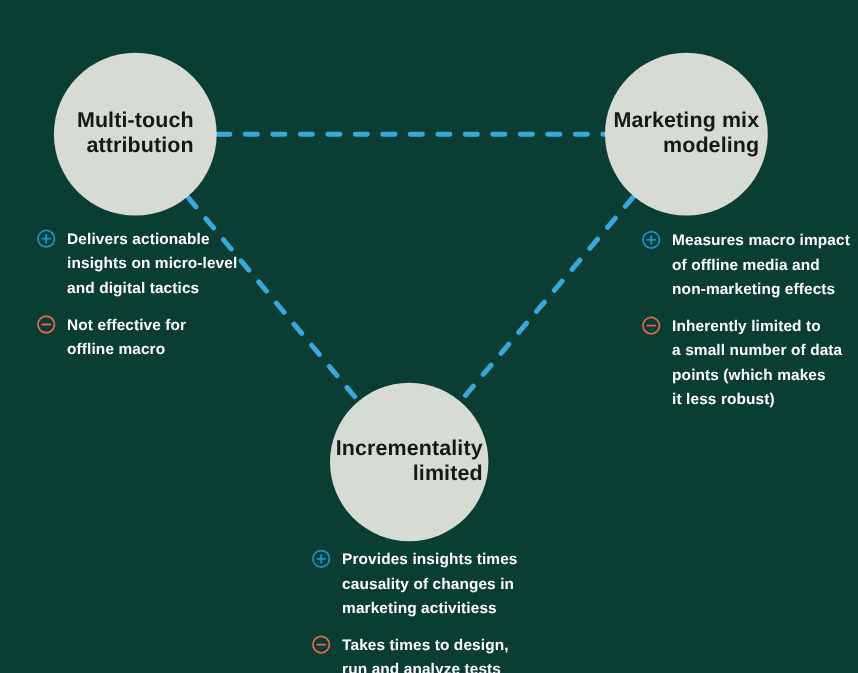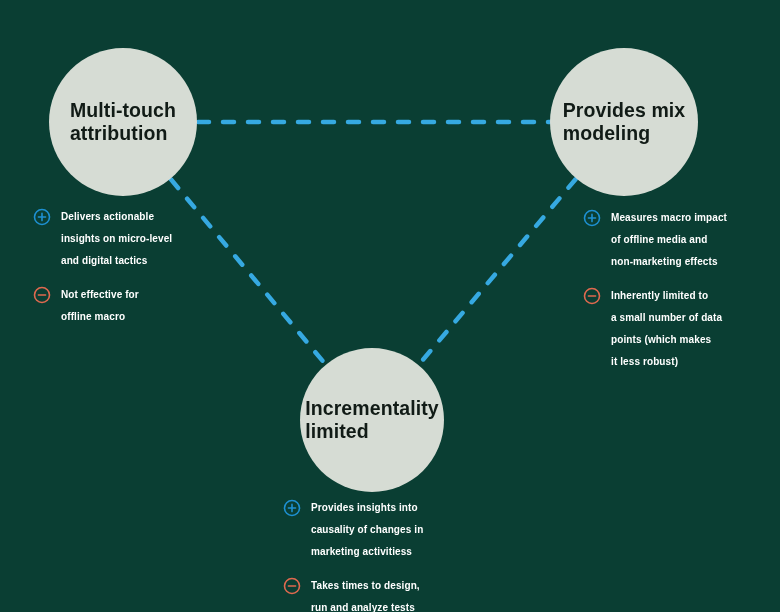--- a/index.html
+++ b/index.html
@@ -26,21 +26,21 @@
     stroke: var(--dash);
     stroke-width: 4.5;
     stroke-dasharray: 11 14;
     stroke-linecap: round;
     fill: none;
   }
   .node-circle { fill: var(--circle); }
   .node-label {
     position: absolute;
     transform: translate(-50%, -50%);
-    text-align: left;
+    text-align: right;
     white-space: pre-line;
     color: var(--circleText);
     font-size: 19.5px;
     font-weight: 700;
     line-height: 1.2;
     letter-spacing: 0.1px;
   }
   .pc-list { position: absolute; }
   .pc-item {
     display: flex;
@@ -53,21 +53,21 @@
     height: 18px;
     flex: 0 0 18px;
     margin-top: 2px;
   }
   .pm svg { display: block; width: 18px; height: 18px; }
   .plus { color: var(--plus); }
   .minus { color: var(--minus); }
   .pc-text {
     white-space: pre-line;
     color: var(--text);
-    font-size: 10px;
+    font-size: 14px;
     font-weight: 700;
     line-height: 22px;
     letter-spacing: 0.1px;
   }
 </style>
 </head>
 <body>
 
 <div class="stage">
 
@@ -76,21 +76,21 @@
     <line class="edge" x1="123" y1="122" x2="372" y2="420"></line>
     <line class="edge" x1="624" y1="122" x2="372" y2="420"></line>
     <circle class="node-circle" cx="123" cy="122" r="74"></circle>
     <circle class="node-circle" cx="624" cy="122" r="74"></circle>
     <circle class="node-circle" cx="372" cy="420" r="72"></circle>
   </svg>
 
   <div class="node-label" style="left:123px; top:122px;">Multi-touch
 attribution</div>
 
-  <div class="node-label" style="left:624px; top:122px;">Provides mix
+  <div class="node-label" style="left:624px; top:122px;">Marketing mix
 modeling</div>
 
   <div class="node-label" style="left:372px; top:420px;">Incrementality
 limited</div>
 
   <div class="pc-list" style="left:33px; top:206px;">
     <div class="pc-item">
       <span class="pm plus">
         <svg viewBox="0 0 18 18">
             <circle cx="9" cy="9" r="7.5" fill="none" stroke="currentColor" stroke-width="1.6"></circle>
@@ -140,21 +140,21 @@
   </div>
 
   <div class="pc-list" style="left:283px; top:497px;">
     <div class="pc-item">
       <span class="pm plus">
         <svg viewBox="0 0 18 18">
             <circle cx="9" cy="9" r="7.5" fill="none" stroke="currentColor" stroke-width="1.6"></circle>
             <path d="M9 5.4 V12.6 M5.4 9 H12.6" stroke="currentColor" stroke-width="1.6" stroke-linecap="round" fill="none"></path>
           </svg>
       </span>
-      <span class="pc-text">Provides insights into
+      <span class="pc-text">Provides insights times
 causality of changes in
 marketing activitiess</span>
     </div>
     <div class="pc-item">
       <span class="pm minus">
         <svg viewBox="0 0 18 18">
             <circle cx="9" cy="9" r="7.5" fill="none" stroke="currentColor" stroke-width="1.6"></circle>
             <path d="M5.4 9 H12.6" stroke="currentColor" stroke-width="1.6" stroke-linecap="round" fill="none"></path>
           </svg>
       </span>

